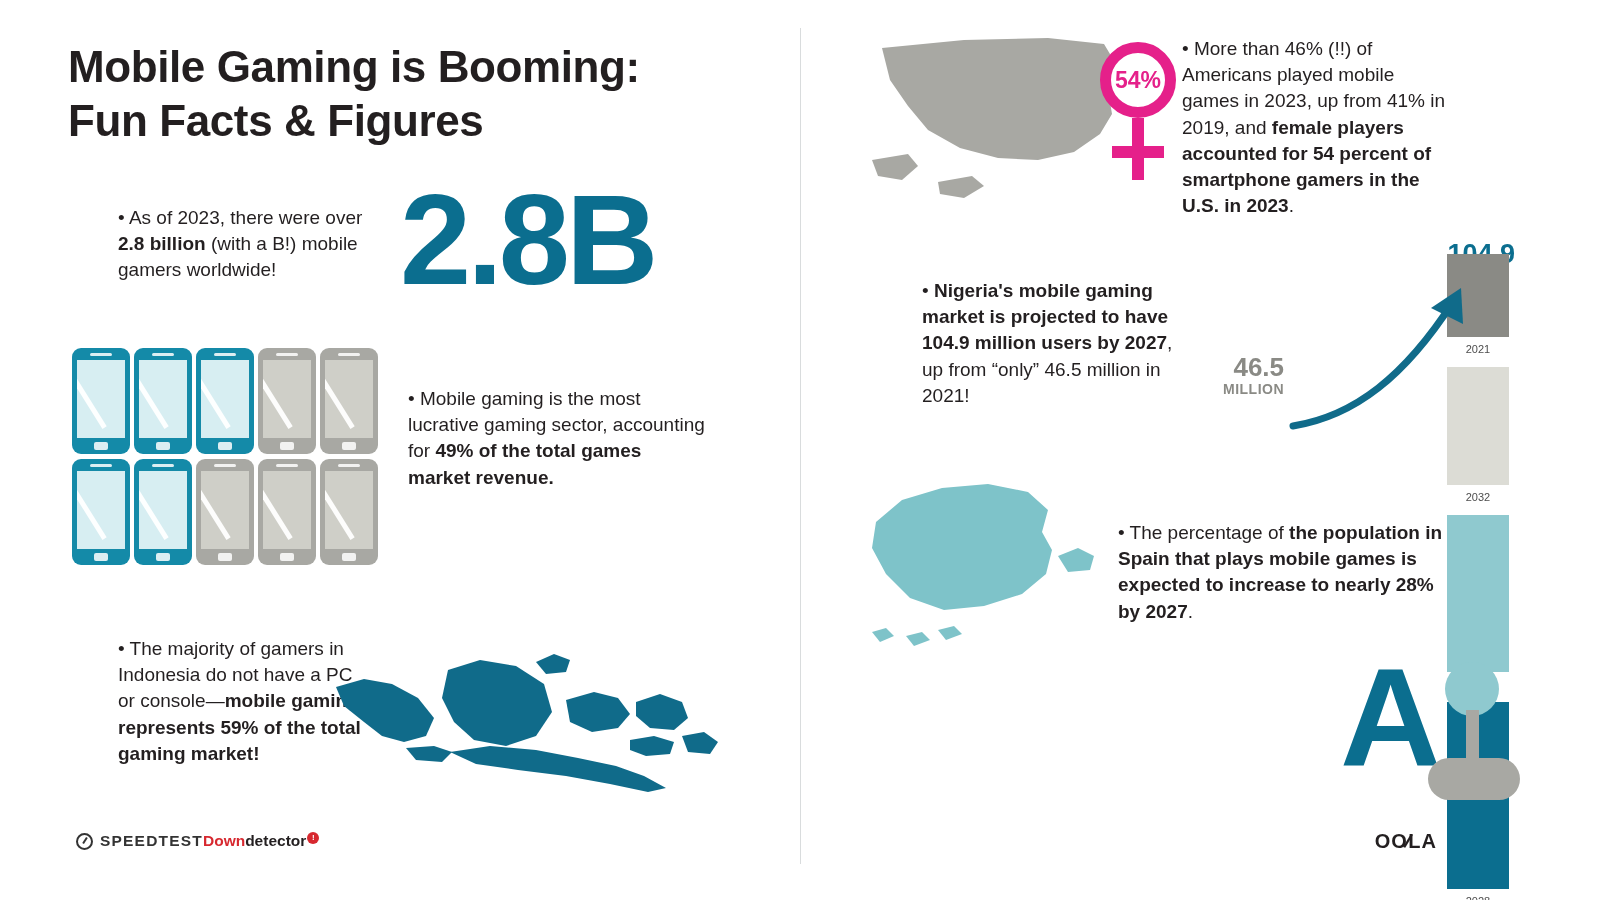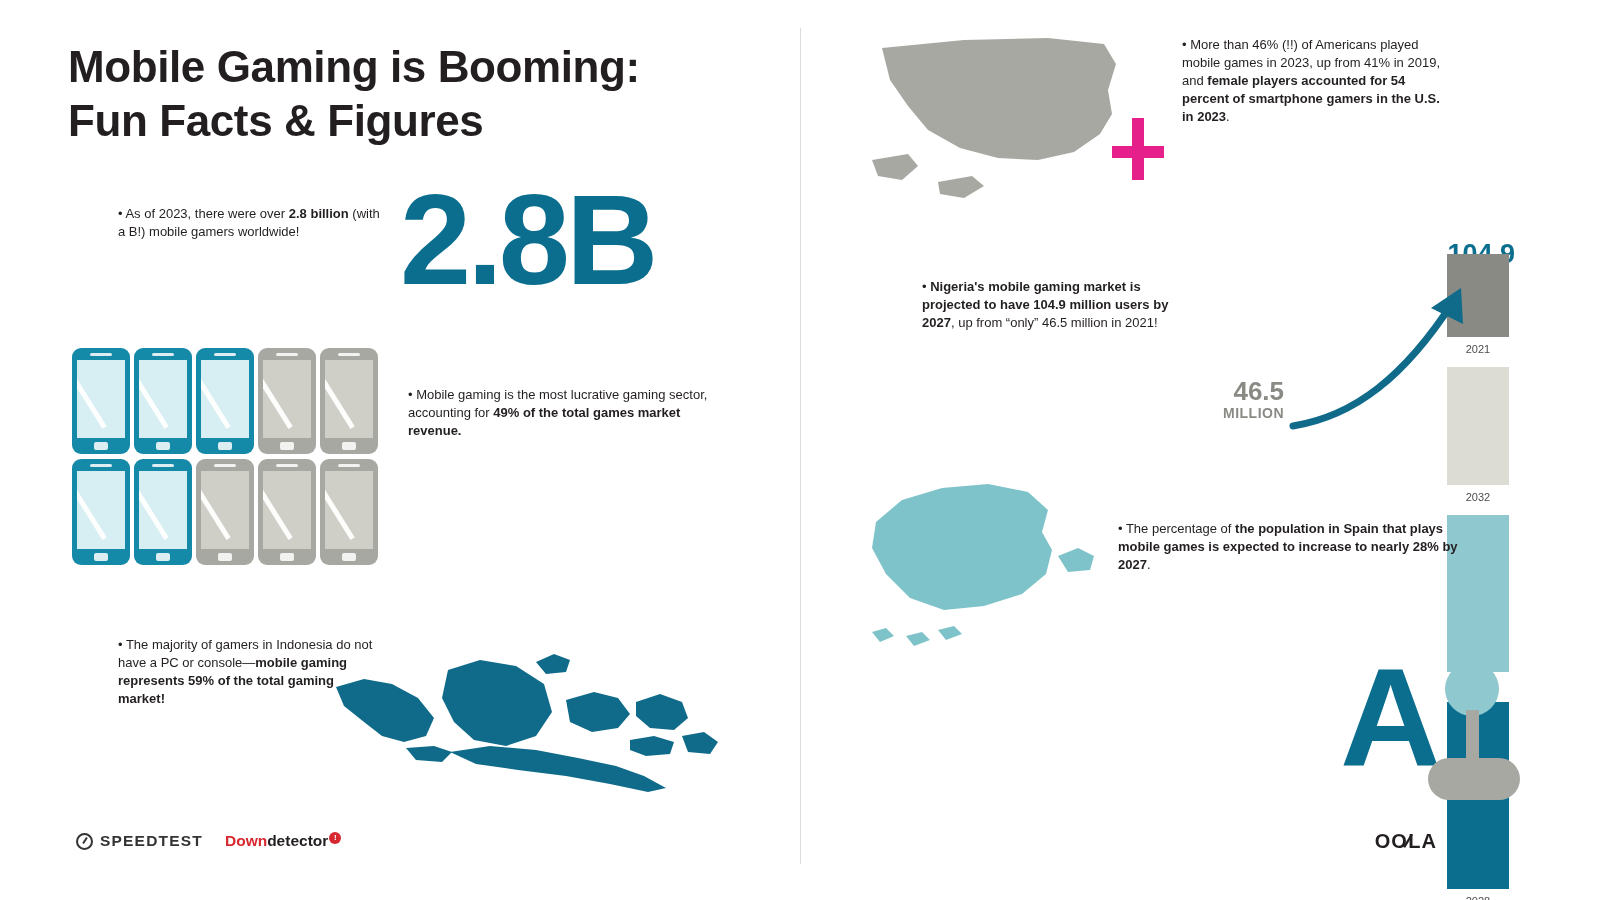--- a/index.html
+++ b/index.html
@@ -31,21 +31,21 @@
     font-size: 44px;
     font-weight: bold;
     line-height: 1.22;
     letter-spacing: -0.4px;
     color: #231f20;
     white-space: pre-line;
   }
 
   .bullet {
     position: relative;
-    font-size: 13px;
+    font-size: 19px;
     line-height: 1.38;
     color: #231f20;
   }
   .bullet b { font-weight: bold; }
 
   #b-2-8b {
     position: absolute;
     left: 118px; top: 205px;
     width: 265px;
   }
@@ -124,21 +124,21 @@
   #indonesia-map {
     position: absolute;
     left: 330px; top: 640px;
     width: 390px; height: 175px;
   }
 
   
   #footer-left {
     position: absolute;
     left: 36px; top: 832px;
-    display: flex; align-items: center; gap: 22px; padding-left: 40px;
+    display: flex; align-items: center;  padding-left: 40px;
   }
   .speedtest-logo {
     display: flex; align-items: center; gap: 7px;
     font-size: 15.5px; font-weight: bold; letter-spacing: 1.2px; color: #333;
   }
   .speedtest-mark {
     width: 17px; height: 17px; border-radius: 50%;
     border: 2.2px solid #333; position: relative;
   }
   .speedtest-mark::after {
@@ -207,21 +207,21 @@
   .bar-wrap { width: 62px; display: flex; flex-direction: column; align-items: center; }
   .bar { width: 62px; }
   .bar-label {
     margin-top: 6px; font-size: 11px; color: #4d4d4d;
   }
   .chart-callout {
     position: absolute;
     font-weight: bold; line-height: 1.05; text-align: right;
   }
   #callout-2021 { left: 8px; top: 116px; color: #8a8a85; }
-  #callout-2021 .big { font-size: 26px; display: block; margin-top: 24px; }
+  #callout-2021 .big { font-size: 26px; display: block; }
   #callout-2021 .small { font-size: 14px; letter-spacing: .5px; }
   #callout-2027 { right: 0px; top: 2px; color: #0b6e8f; text-align: left; }
   #callout-2027 .big { font-size: 27px; display: block; }
   #callout-2027 .small { font-size: 14px; letter-spacing: .5px; }
   #arrow-svg { position: absolute; left: 70px; top: 28px; width: 230px; height: 180px; }
 
   #spain-map { position: absolute; left: 862px; top: 470px; width: 250px; height: 200px; }
   #b-spain {
     position: absolute;
     left: 1118px; top: 520px;
@@ -366,20 +366,23 @@
 
   <svg id="us-map" viewBox="0 0 280 180">
     <g fill="#a8a8a3">
       <path d="M14 18 L96 10 L180 8 L236 14 L248 34 L240 60 L244 84 L232 104 L206 122 L170 130 L130 128 L92 118 L60 100 L40 76 L22 50 Z"></path>
       <path d="M4 130 L40 124 L50 136 L34 150 L10 146 Z"></path>
       <path d="M70 152 L104 146 L116 156 L96 168 L72 164 Z"></path>
     </g>
   </svg>
 
   <div id="female-badge">
+    <div class="gender-circle">
+      <span>54%</span>
+    </div>
     <div class="gender-stem"></div>
     <div class="gender-cross"></div>
   </div>
 
   <div class="bullet" id="b-americans">• More than 46% (!!) of Americans played mobile games in 2023, up from 41% in 2019, and <b>female players accounted for 54 percent of smartphone gamers in the U.S. in 2023</b>.</div>
 
   <div class="bullet" id="b-nigeria">• <b>Nigeria's mobile gaming market is projected to have 104.9 million users by 2027</b>, up from “only” 46.5 million in 2021!</div>
 
   <div id="chart">
     <div class="chart-callout" id="callout-2021">

